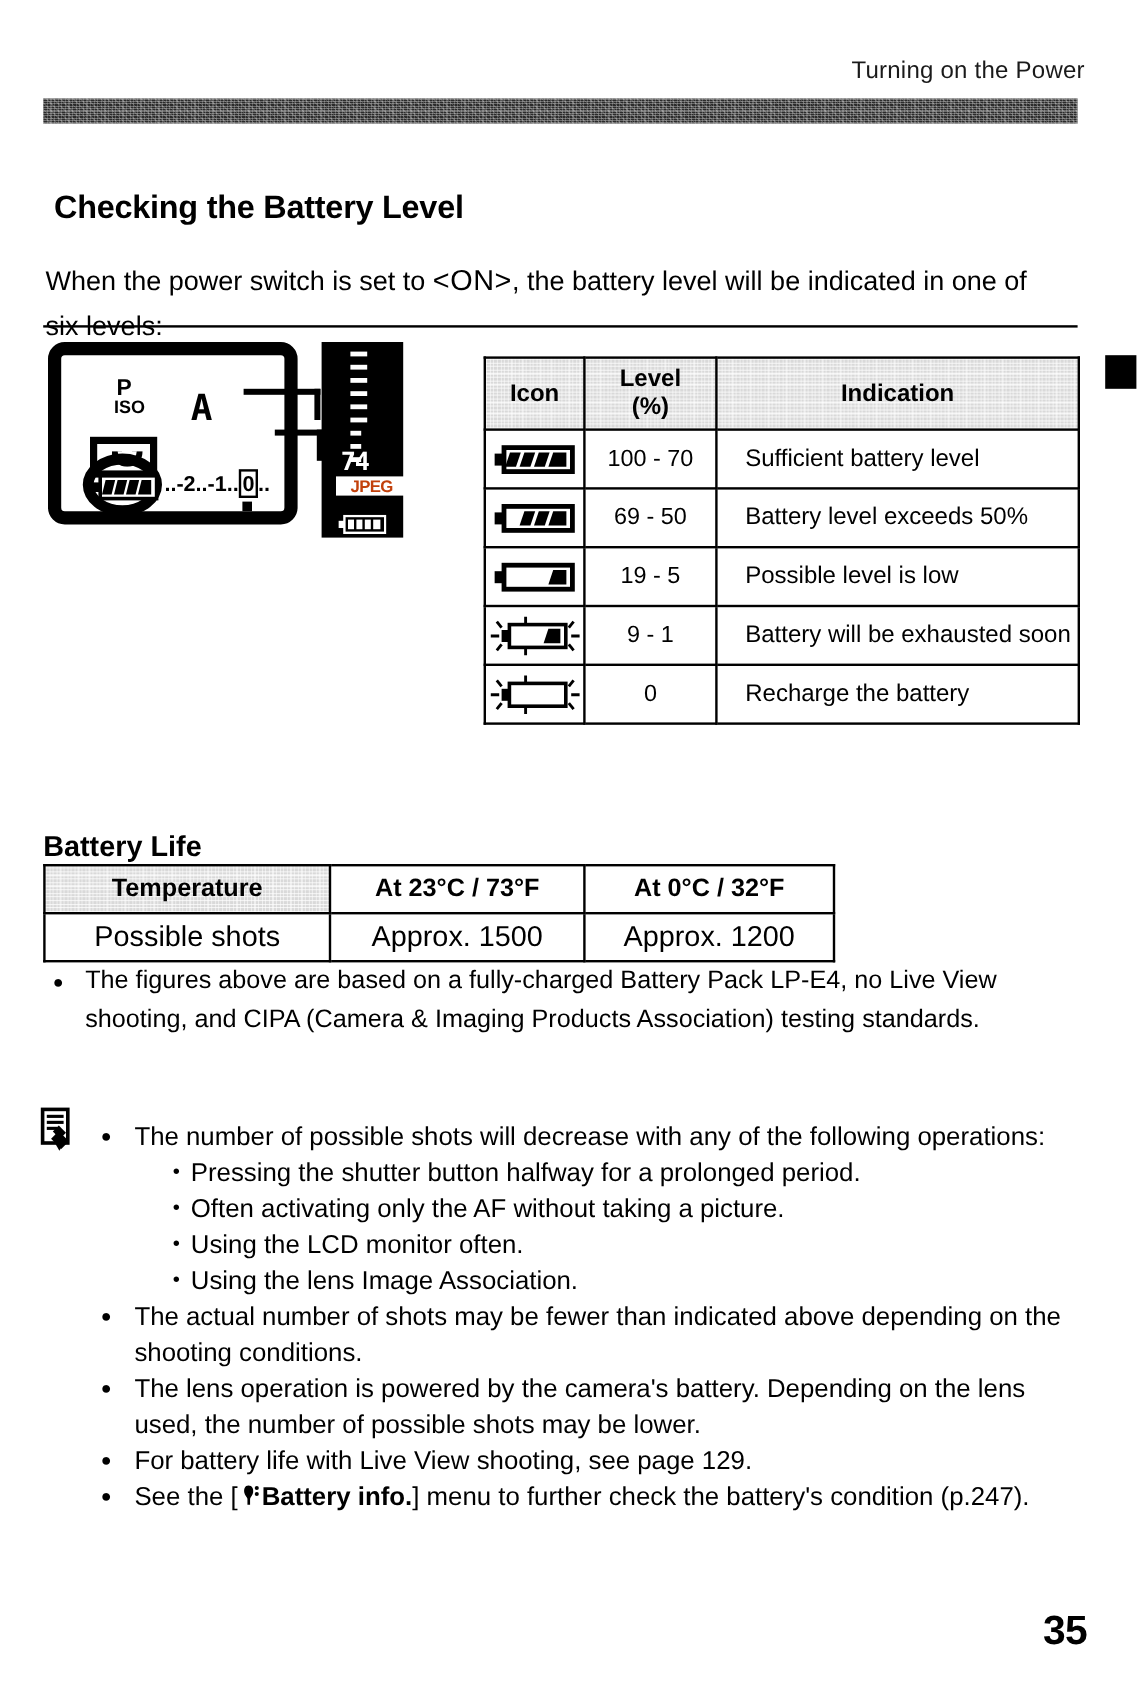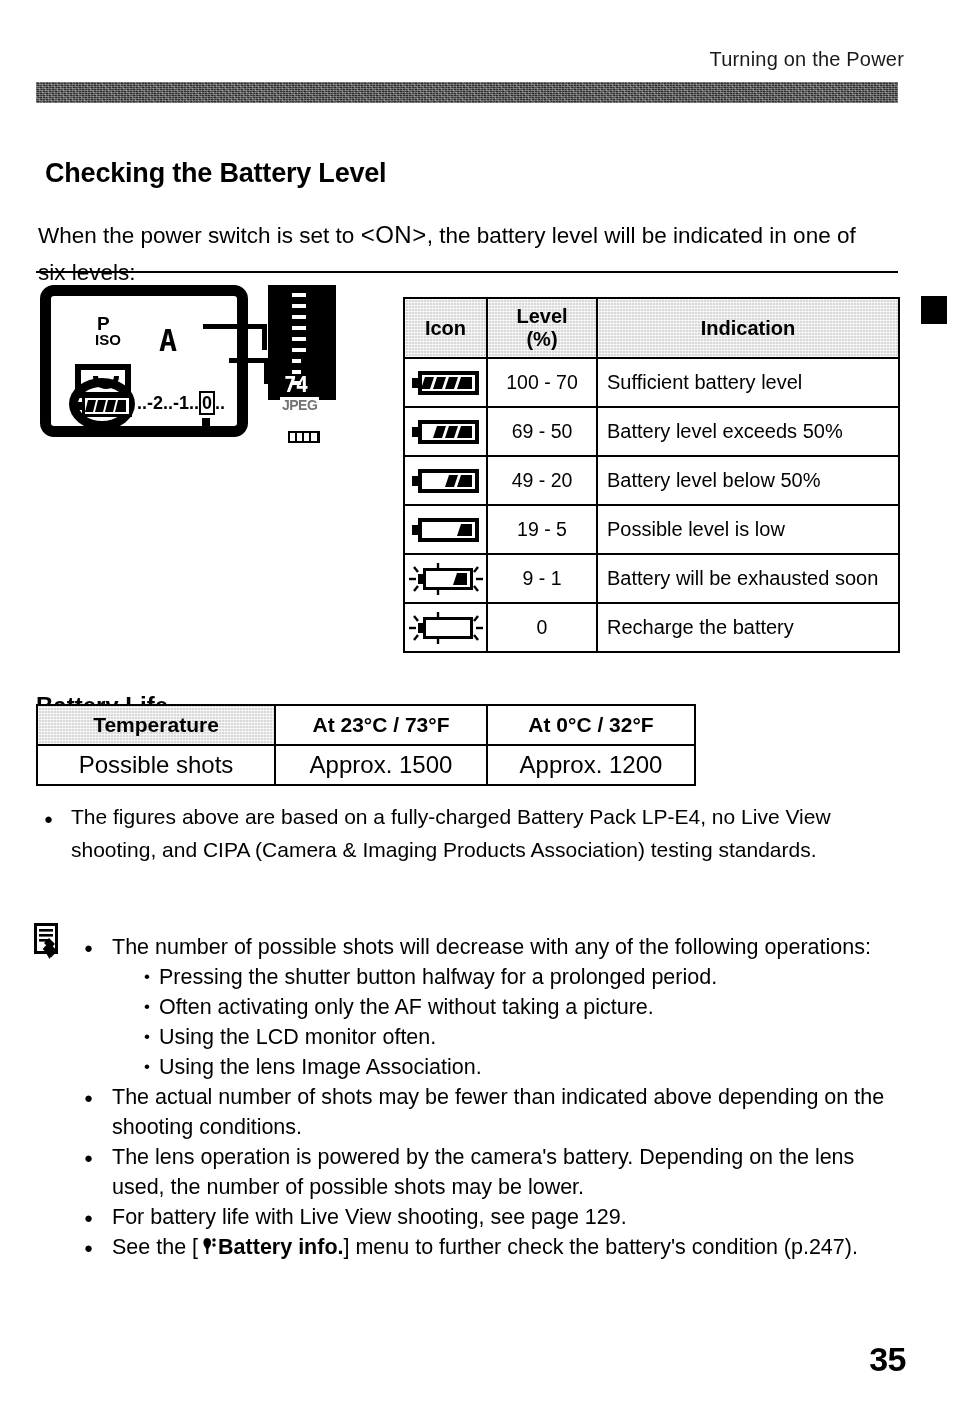--- a/index.html
+++ b/index.html
@@ -207,21 +207,21 @@
     width: 8px;
     height: 8px;
     background: #000;
   }
 
   .lcd-sub {
     position: absolute;
     left: 228px;
     top: 0px;
     width: 68px;
-    height: 115px;
+    height: 163px;
     background: #000;
   }
   .lcd-sub-dashes {
     position: absolute;
     left: 24px;
     top: 8px;
     width: 14px;
   }
   .lcd-sub-dashes i {
     display: block;
@@ -238,25 +238,25 @@
     color: #fff;
     font-size: 21px;
     font-weight: bold;
     font-family: "DejaVu Sans Mono", monospace;
     letter-spacing: -1px;
   }
   .lcd-sub-jpeg {
     position: absolute;
     left: 12px;
     top: 112px;
-    color: #737373;
+    color: #c2410c;
     background: #fff;
     font-size: 14px;
     font-weight: bold;
-    padding: 0 2px;
+    padding: 0 12px;
     letter-spacing: -0.5px;
   }
   .lcd-sub-batt {
     position: absolute;
     left: 14px;
     top: 144px;
   }
 
   
   .batt { display: inline-block; vertical-align: middle; line-height: 0; }
@@ -286,36 +286,36 @@
     background-color: #d9d9d9;
     background-image:
       repeating-linear-gradient(0deg, rgba(255,255,255,0.75) 0 1px, rgba(0,0,0,0) 1px 3px),
       repeating-linear-gradient(90deg, rgba(255,255,255,0.55) 0 1px, rgba(0,0,0,0) 1px 3px);
   }
   .level-table .col-icon { width: 83px; }
   .level-table .col-level { width: 110px; }
   .level-table .col-ind { width: 302px; }
   .level-table td.ind {
     text-align: left;
-    padding-left: 9px;
+    padding-left: 23px;
     font-size: 20px;
   }
   .level-table td.icon-cell { line-height: 0; }
 
   
   .battery-life-title {
     position: absolute;
     top: 672px;
     left: 36px;
     font-size: 24px;
     font-weight: bold;
   }
   .life-table {
     position: absolute;
-    top: 704px;
+    top: 720px;
     left: 36px;
     width: 660px;
     border-collapse: collapse;
     table-layout: fixed;
   }
   .life-table th, .life-table td {
     border: 2px solid #000;
     height: 36px;
     text-align: center;
     vertical-align: middle;
@@ -528,33 +528,20 @@
       </td>
       <td>69 - 50</td>
       <td class="ind">Battery level exceeds 50%</td>
     </tr>
     <tr>
       <td class="icon-cell">
         <svg width="68" height="26" viewBox="0 0 68 26" aria-hidden="true">
           <rect x="6" y="1" width="61" height="24" fill="#000"></rect>
           <rect x="10" y="5" width="53" height="16" fill="#fff"></rect>
           <rect x="0" y="8" width="7" height="10" fill="#000"></rect>
-          <polygon points="37,7 46,7 42,19 33,19" fill="#000"></polygon>
-          <polygon points="49,7 60,7 60,19 45,19" fill="#000"></polygon>
-        </svg>
-      </td>
-      <td>49 - 20</td>
-      <td class="ind">Battery level below 50%</td>
-    </tr>
-    <tr>
-      <td class="icon-cell">
-        <svg width="68" height="26" viewBox="0 0 68 26" aria-hidden="true">
-          <rect x="6" y="1" width="61" height="24" fill="#000"></rect>
-          <rect x="10" y="5" width="53" height="16" fill="#fff"></rect>
-          <rect x="0" y="8" width="7" height="10" fill="#000"></rect>
           <polygon points="49,7 60,7 60,19 45,19" fill="#000"></polygon>
         </svg>
       </td>
       <td>19 - 5</td>
       <td class="ind">Possible level is low</td>
     </tr>
     <tr>
       <td class="icon-cell">
         <svg width="78" height="34" viewBox="0 0 78 34" aria-hidden="true">
           <g stroke="#000" stroke-width="2.4" stroke-linecap="butt">

